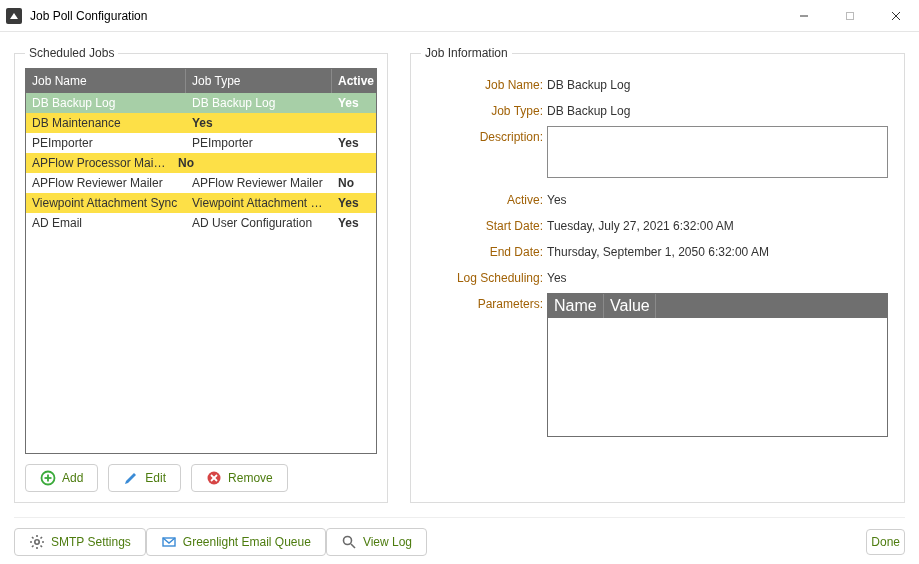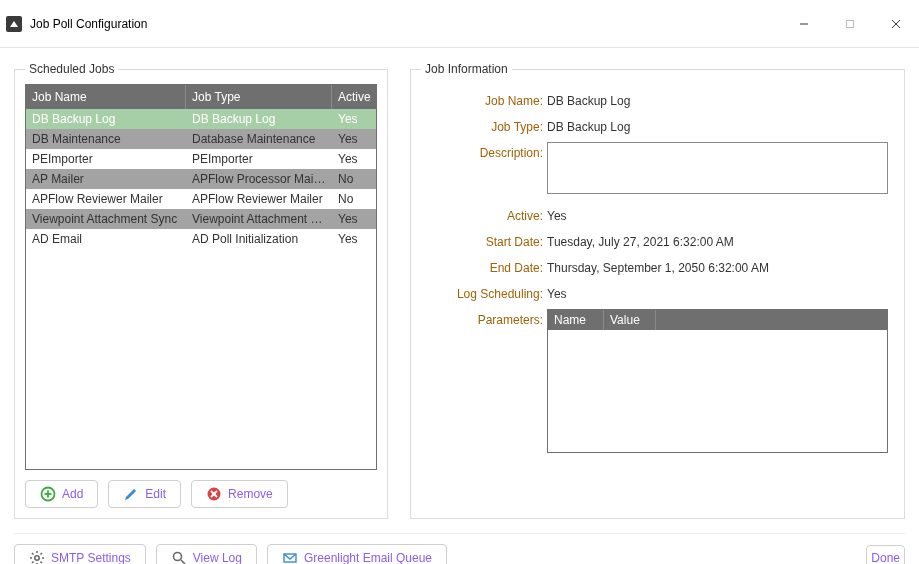--- a/index.html
+++ b/index.html
@@ -1,18 +1,18 @@
 <!DOCTYPE html>
 <html><head>
 <meta charset="utf-8">
 <style>
   * { box-sizing: border-box; margin: 0; padding: 0; font-family: "Segoe UI", Tahoma, sans-serif; }
   body { background: #fff; width: 919px; height: 564px; overflow: hidden; font-size: 12px; color: #333; }
   
-  .titlebar { display:flex; align-items:center; height:48px; border-bottom:1px solid #e5e5e5; padding-left:6px;}
+  .titlebar { display:flex; align-items:center; height:32px; border-bottom:1px solid #e5e5e5; padding-left:6px;}
   .titlebar .appicon { width:16px; height:16px; background:#3a3a3a; border-radius:2px; margin-right:8px; display:flex; align-items:center; justify-content:center;}
   .titlebar .appicon svg { width:10px; height:10px;}
   .titlebar .title { flex:1; font-size:12px; color:#000;}
   .winctl { display:flex; }
   .winctl div { width:46px; height:30px; display:flex; align-items:center; justify-content:center; color:#333;}
   .winctl .disabled { color:#bbb; }
   .winctl svg { width:10px; height:10px; }
   
   .client { padding:14px 14px 10px 14px; display:flex; flex-direction:column; height:calc(100% - 30px);justify-content:flex-end; }
   .row1 { display:flex; gap:26px; flex:1; min-height:0; }
@@ -22,46 +22,46 @@
   
   .left { width:370px; display:flex; flex-direction:column;}
   .left fieldset { flex:1; display:flex; flex-direction:column; }
   
   .grid { border:1px solid #6f6f6f; flex:1; background:#fff; overflow:hidden;}
   .ghead { display:flex; background:#6f6f6f; color:#fff; font-size:12px;}
   .ghead div { padding:5px 6px; border-right:1px solid #8a8a8a;}
   .ghead div:last-child { border-right:none;}
   .gbody .grow { display:flex; }
   .gbody .grow div { padding:3px 6px; white-space:nowrap; overflow:hidden; text-overflow:ellipsis;}
-  .gbody .grow.alt { background:#a3a3a3;}
+  .gbody .grow.alt { background:#fde047;}
   .gbody .grow.sel { background:#a7cfa7; color:#fff;}
   .c-name { width:160px;}
   .c-type { width:146px;}
-  .c-act  { width:44px;}
+  .c-act  { width:44px;font-weight:bold;}
   
   .btnrow { display:flex; gap:10px; margin-top:10px; align-items:center;}
-  .btn { background:#fff; border:1px solid #cfcfcf; border-radius:4px; padding:5px 14px; font-size:12px; color:#8b5cf6; display:flex; align-items:center; gap:6px; cursor:pointer;}
+  .btn { background:#fff; border:1px solid #cfcfcf; border-radius:4px; padding:5px 14px; font-size:12px; color:#4d7c0f; display:flex; align-items:center; gap:6px; cursor:pointer;}
   .btn .ic { width:16px; height:16px; display:flex; align-items:center; justify-content:center;}
   .spacer { flex:1;}
   
   .right { flex:1; }
   .right fieldset { height:100%;}
   .info { display:grid; grid-template-columns: 116px 1fr; row-gap:8px; column-gap:4px; padding:6px 6px 0 6px;}
   .info .lbl { text-align:right; padding-top:4px; color:#a16207;}
   .info .val { padding-top:4px; color:#333;}
   textarea.desc { width:100%; height:52px; border:1px solid #8a8a8a; resize:none; background:#fff; padding:2px 4px; font:inherit;}
   
   .params { border:1px solid #6f6f6f; height:144px; background:#fff;}
-  .phead { display:flex; background:#6f6f6f; color:#fff; font-size:12px;}
+  .phead { display:flex; background:#6f6f6f; color:#fff; font-size:16px;}
   .phead div { padding:3px 6px; border-right:1px solid #8a8a8a;}
   .phead div:last-child { border-right:none; flex:1;}
   .pc-name { width:56px;}
   .pc-val  { width:52px;}
   
-  .footer { display:flex; gap:10px; margin-top:14px; align-items:center; border-top:1px solid #eee; padding-top:10px;}
+  .footer { display:flex; gap:0; margin-top:14px; align-items:center; border-top:1px solid #eee; padding-top:10px;}
   
   .ic-plus  { color:#3aaa3a; }
   .ic-edit  { color:#3b8bd6; }
   .ic-del   { color:#d64545; }
   .ic-gear  { color:#6a6a6a; }
   .ic-search{ color:#6a6a6a; }
   .ic-mail  { color:#3b8bd6; }
 </style>
 </head>
 <body>
@@ -106,46 +106,44 @@
             <div class="c-act">Active</div>
           </div>
           <div class="gbody">
             <div class="grow sel">
               <div class="c-name">DB Backup Log</div>
               <div class="c-type">DB Backup Log</div>
               <div class="c-act">Yes</div>
             </div>
             <div class="grow alt">
               <div class="c-name">DB Maintenance</div>
-              <div class="c-type">Database Maintenance</div>
               <div class="c-act">Yes</div>
             </div>
             <div class="grow">
               <div class="c-name">PEImporter</div>
               <div class="c-type">PEImporter</div>
               <div class="c-act">Yes</div>
             </div>
             <div class="grow alt">
-              <div class="c-name">AP Mailer</div>
               <div class="c-type">APFlow Processor Mailer</div>
               <div class="c-act">No</div>
             </div>
             <div class="grow">
               <div class="c-name">APFlow Reviewer Mailer</div>
               <div class="c-type">APFlow Reviewer Mailer</div>
               <div class="c-act">No</div>
             </div>
             <div class="grow alt">
               <div class="c-name">Viewpoint Attachment Sync</div>
               <div class="c-type">Viewpoint Attachment Sync</div>
               <div class="c-act">Yes</div>
             </div>
             <div class="grow">
               <div class="c-name">AD Email</div>
-              <div class="c-type">AD Poll Initialization</div>
+              <div class="c-type">AD User Configuration</div>
               <div class="c-act">Yes</div>
             </div>
           </div>
         </div>
 
         <div class="btnrow">
           <button class="btn">
             <span class="ic ic-plus">
                 <svg viewBox="0 0 16 16">
                   <circle cx="8" cy="8" r="6.5" fill="none" stroke="currentColor" stroke-width="1.8"></circle>
@@ -232,35 +230,35 @@
               <line x1="3" y1="3" x2="4.5" y2="4.5"></line>
               <line x1="11.5" y1="11.5" x2="13" y2="13"></line>
               <line x1="13" y1="3" x2="11.5" y2="4.5"></line>
               <line x1="4.5" y1="11.5" x2="3" y2="13"></line>
             </g>
           </svg>
         </span>
       <span>SMTP Settings</span>
     </button>
     <button class="btn">
+      <span class="ic ic-mail">
+          <svg viewBox="0 0 16 16">
+            <rect x="2" y="4" width="12" height="8" fill="none" stroke="currentColor" stroke-width="1.4"></rect>
+            <path d="M2 4 L8 9 L14 4" fill="none" stroke="currentColor" stroke-width="1.4"></path>
+          </svg>
+        </span>
+      <span>Greenlight Email Queue</span>
+    </button>
+    <button class="btn">
       <span class="ic ic-search">
           <svg viewBox="0 0 16 16">
             <circle cx="6.5" cy="6.5" r="4" fill="none" stroke="currentColor" stroke-width="1.6"></circle>
             <line x1="10" y1="10" x2="14" y2="14" stroke="currentColor" stroke-width="1.6"></line>
           </svg>
         </span>
       <span>View Log</span>
     </button>
-    <button class="btn">
-      <span class="ic ic-mail">
-          <svg viewBox="0 0 16 16">
-            <rect x="2" y="4" width="12" height="8" fill="none" stroke="currentColor" stroke-width="1.4"></rect>
-            <path d="M2 4 L8 9 L14 4" fill="none" stroke="currentColor" stroke-width="1.4"></path>
-          </svg>
-        </span>
-      <span>Greenlight Email Queue</span>
-    </button>
     <div class="spacer"></div>
     <button class="btn" style="padding:5px 4px">
       <span>Done</span>
     </button>
   </div>
 </div>
 
 </body></html>

